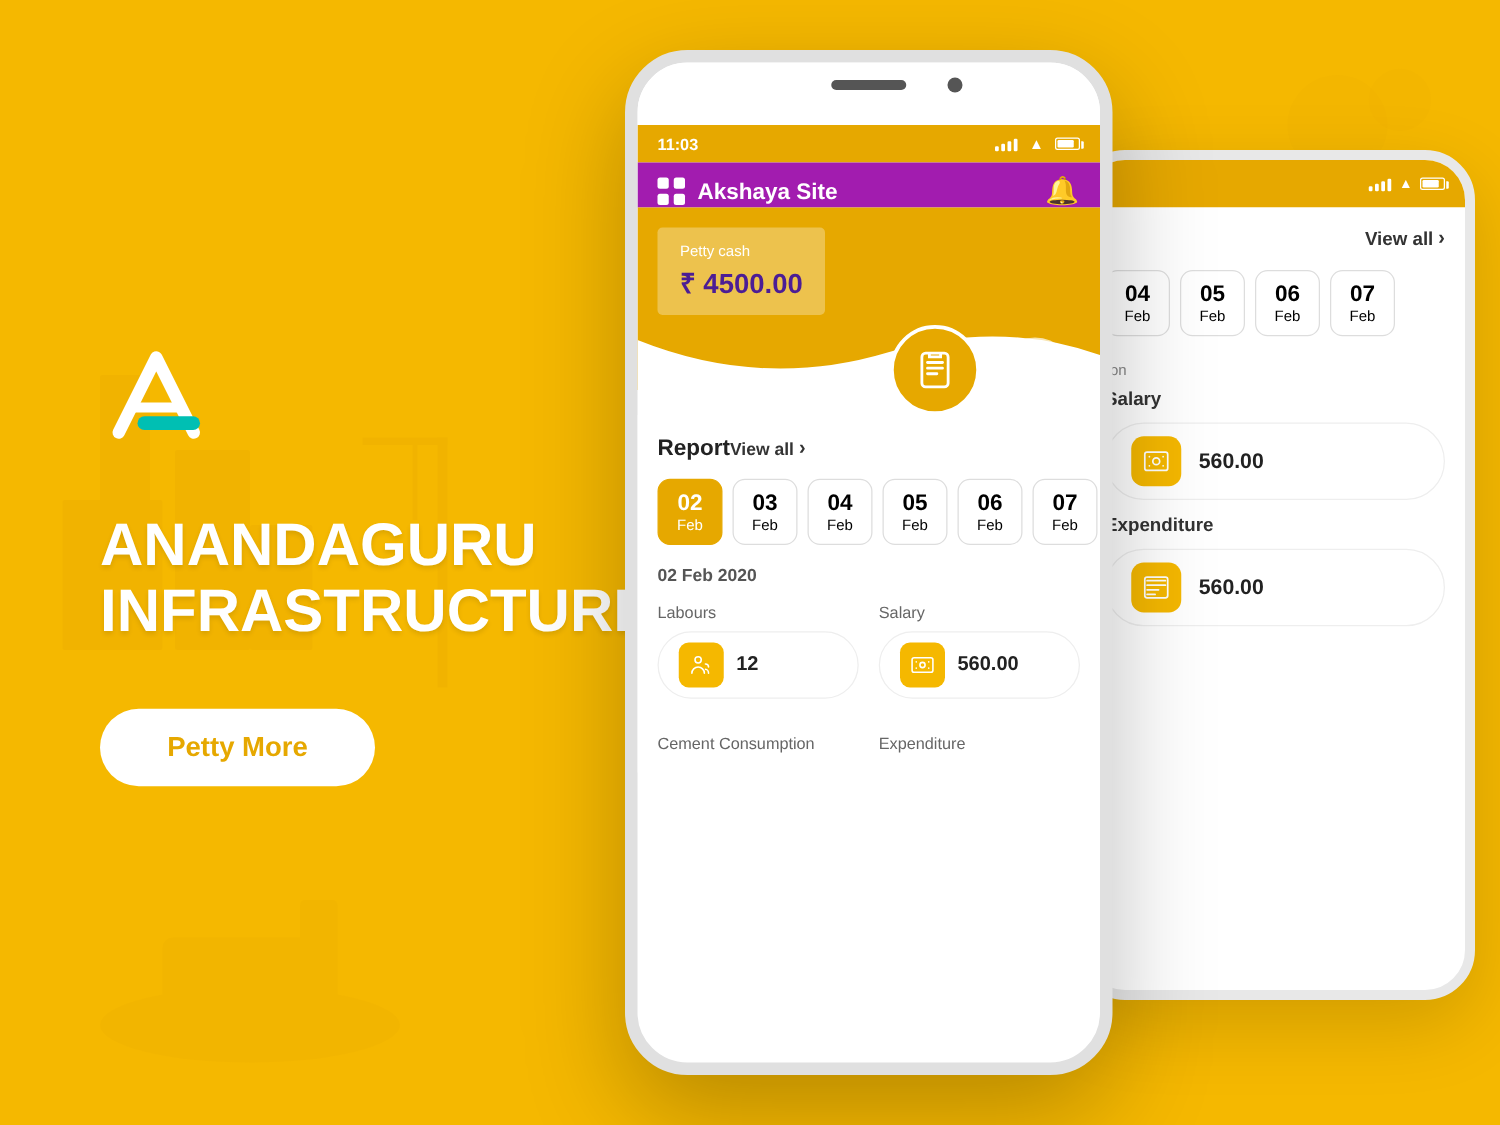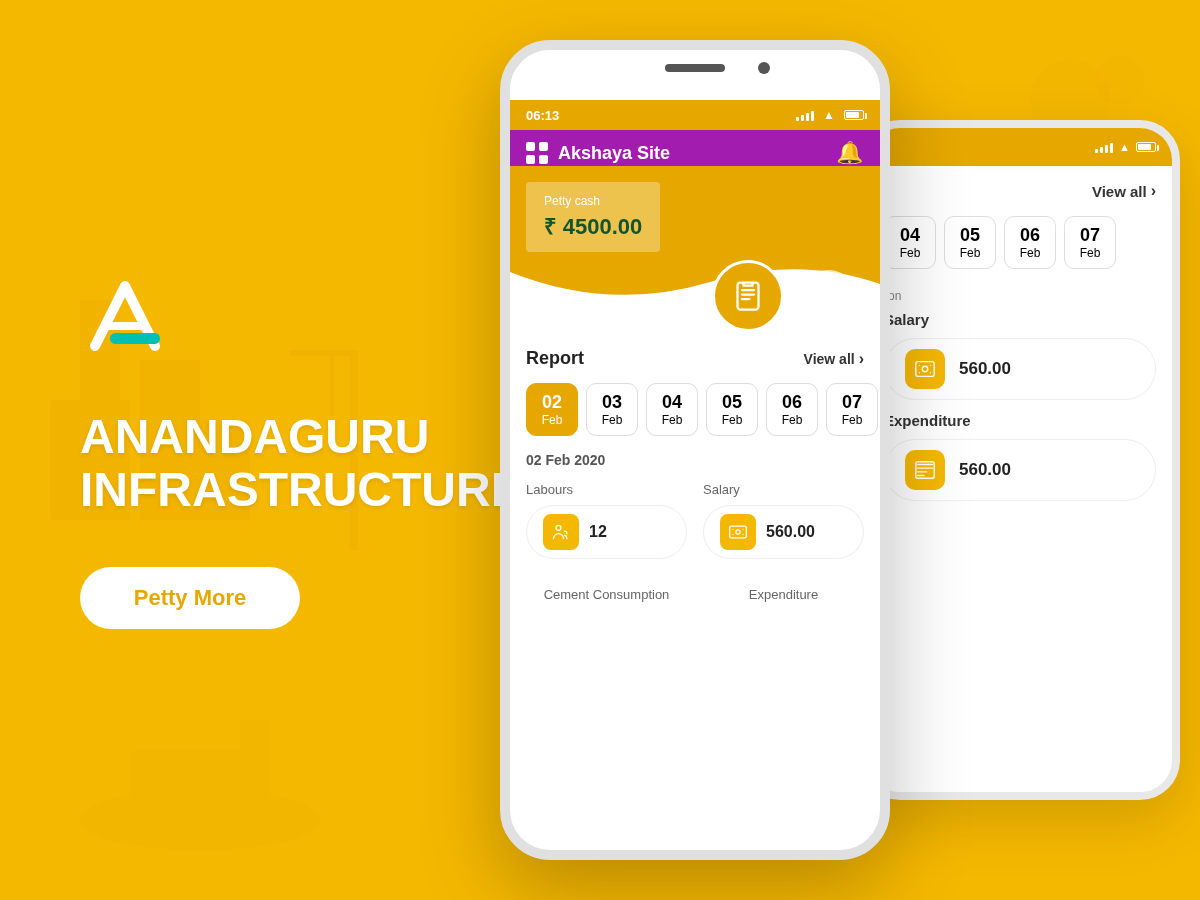--- a/index.html
+++ b/index.html
@@ -335,21 +335,21 @@
       border-radius: 4px;
       padding: 12px 18px;
       display: inline-block;
       color: #fff;
       font-size: 13px;
     }
 
     .petty-cash-amount {
       font-size: 22px;
       font-weight: 700;
-      color: #14532d;
+      color: #4c1d95;
     }
 
     
     .wave-shape {
       position: absolute;
       bottom: 0;
       left: 0;
       right: 0;
       height: 60px;
     }
@@ -387,21 +387,20 @@
     
     .phone-body {
       background: #fff;
       padding: 16px;
       position: relative;
       margin-top: 20px;
     }
 
     .report-header {
       display: flex;
-      justify-content: space-between;
       align-items: center;
       margin-bottom: 14px;
     }
 
     .report-title {
       font-size: 18px;
       font-weight: 700;
       color: #222;
     }
 
@@ -469,21 +468,20 @@
       font-size: 16px;
       font-weight: 700;
       color: #222;
       text-align: right;
     }
 
     .bottom-label {
       font-size: 13px;
       color: #666;
       margin-top: 14px;
-      text-align: center;
     }
 
     
     .chevron {
       font-size: 16px;
       font-weight: 700;
     }
 
     
     .signal-bars {
@@ -667,21 +665,21 @@
       </div>
 
       <div class="phone-front">
 
         <div class="phone-top">
           <div class="phone-camera"></div>
           <div class="phone-speaker"></div>
         </div>
 
         <div class="phone-status-bar">
-          <span>06:13</span>
+          <span>11:03</span>
           <div class="status-icons">
             <div class="signal-bars">
               <div class="signal-bar" style="height: 4px;"></div>
               <div class="signal-bar" style="height: 6px;"></div>
               <div class="signal-bar" style="height: 8px;"></div>
               <div class="signal-bar" style="height: 10px;"></div>
             </div>
             <span style="color:#fff; font-size:12px; margin-left:4px;">▲</span>
             <div class="battery-icon" style="margin-left:4px;">
                 <div class="battery-fill"></div>

